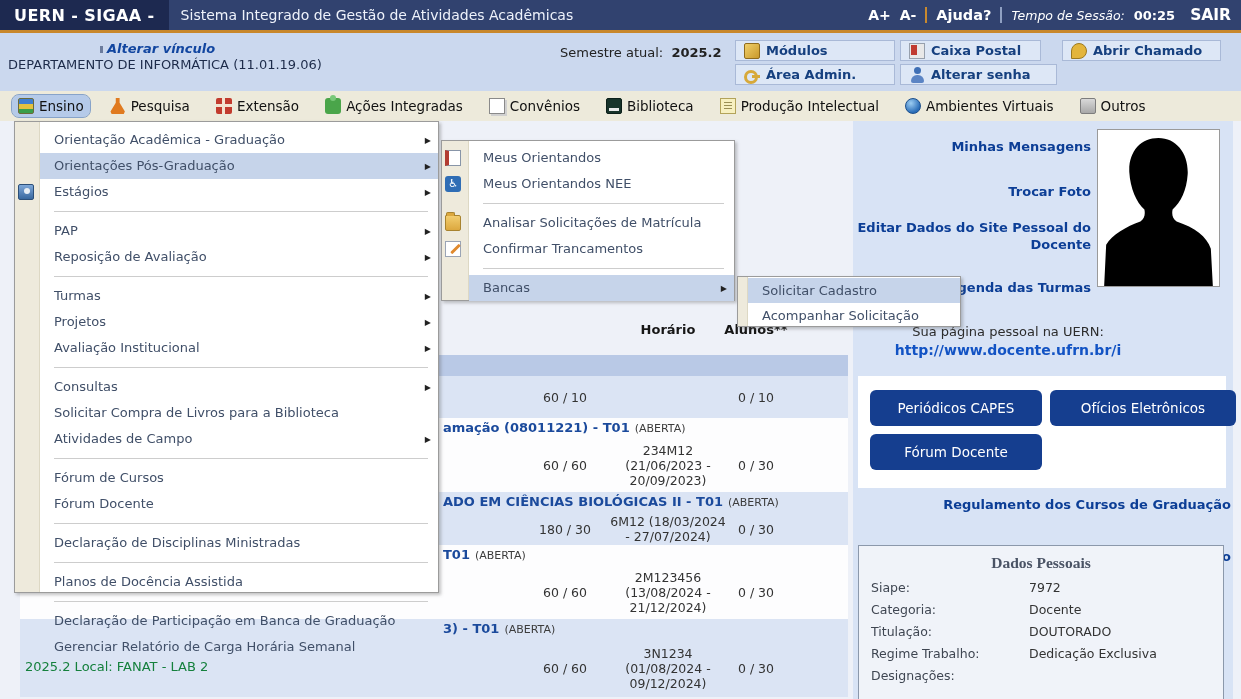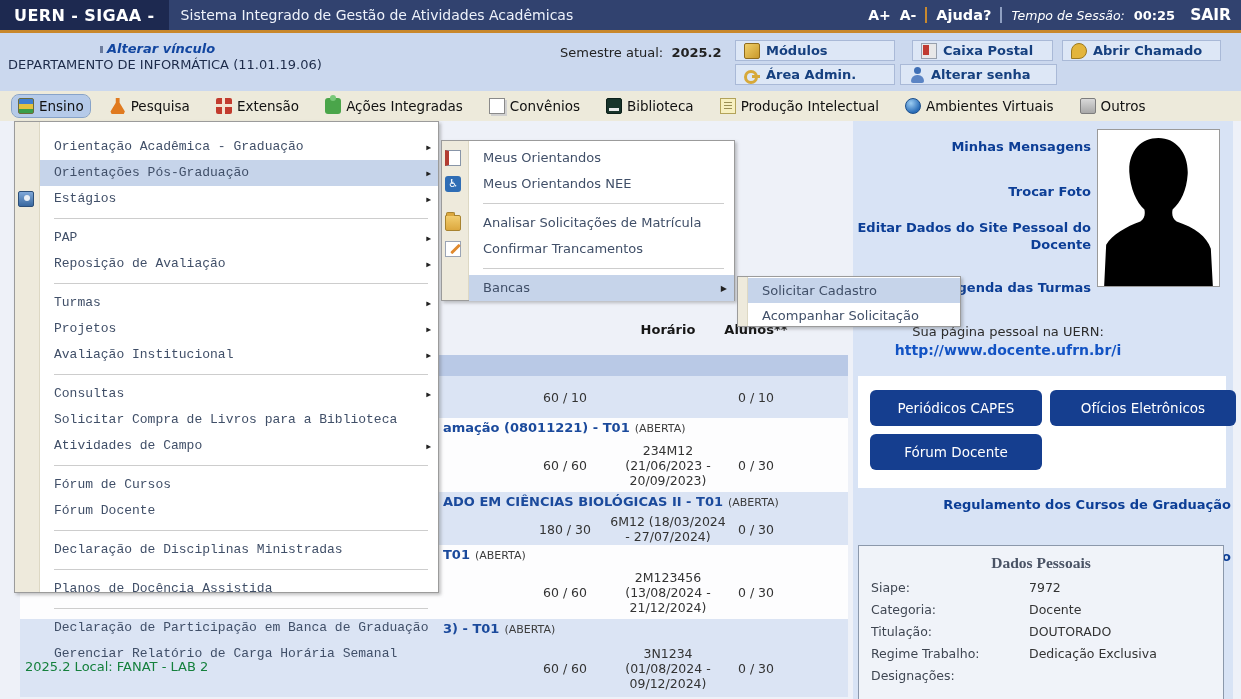--- a/index.html
+++ b/index.html
@@ -133,21 +133,21 @@
   .dtitle { position:absolute; left:0; top:8px; width:100%; text-align:center;
     font-weight:bold; font-size:15.5px; color:#4a5365;font-family:Liberation Serif, serif; }
   .drow-label { position:absolute; left:12px; font-size:12.5px; color:#3f4652; }
   .drow-value { position:absolute; left:170px; font-size:12.5px; color:#333; }
 
   
   .menu { position:absolute; background:#fff; border:1px solid #9b9b9b;
     box-shadow:2px 2px 3px rgba(90,90,90,.35); }
   .menu::before { content:''; position:absolute; left:0; top:0; bottom:0; width:24px;
     background:#eeeadc; border-right:1px solid #ddd8c4; }
-  .menu-ensino { left:14px; top:121px; width:425px; height:472px; padding-top:12px; z-index:30;font-family:Liberation Mono, monospace; }
+  .menu-ensino { left:14px; top:121px; width:425px; height:472px; padding-top:5px; z-index:30; }
   .menu-sub { left:441px; top:140px; width:294px; height:161px; padding-top:4px; z-index:35; }
   .menu-sub::before { width:26px; }
   .menu-sub2 { left:737px; top:276px; width:224px; height:51px; padding-top:1px; z-index:40; }
   .menu-sub2::before { width:9px; }
   .menu-item { position:relative; height:26px; line-height:26px; margin-left:25px;
     padding-left:14px; font-size:13px; color:#404f68; white-space:nowrap; cursor:pointer; }
   .menu-sub .menu-item { margin-left:27px; }
   .menu-sub2 .menu-item { margin-left:10px; height:25px; line-height:25px; }
   .menu-item.hl { background:#c6d4ea; }
   .mi-arrow { position:absolute; right:7px; top:1px; font-size:8px; color:#222; }
@@ -183,21 +183,21 @@
     <div class="dept">DEPARTAMENTO DE INFORMÁTICA (11.01.19.06)</div>
     <div class="semester">
       <span>Semestre atual:</span>
       <b>2025.2</b>
     </div>
     <div class="ibtns">
         <div class="ibtn" style="left: 0px; top: 0px; width: 160px;">
           <span class="icon modules-icon"></span>
           <span>Módulos</span>
         </div>
-        <div class="ibtn" style="left: 165px; top: 0px; width: 141px; margin-left: 12px;">
+        <div class="ibtn" style="left: 165px; top: 0px; width: 141px;">
           <span class="icon mailbox-icon"></span>
           <span>Caixa Postal</span>
         </div>
         <div class="ibtn" style="left: 327px; top: 0px; width: 159px;">
           <span class="icon bell-icon"></span>
           <span>Abrir Chamado</span>
         </div>
         <div class="ibtn" style="left: 0px; top: 24px; width: 160px;">
           <span class="icon key-icon"></span>
           <span>Área Admin.</span>

